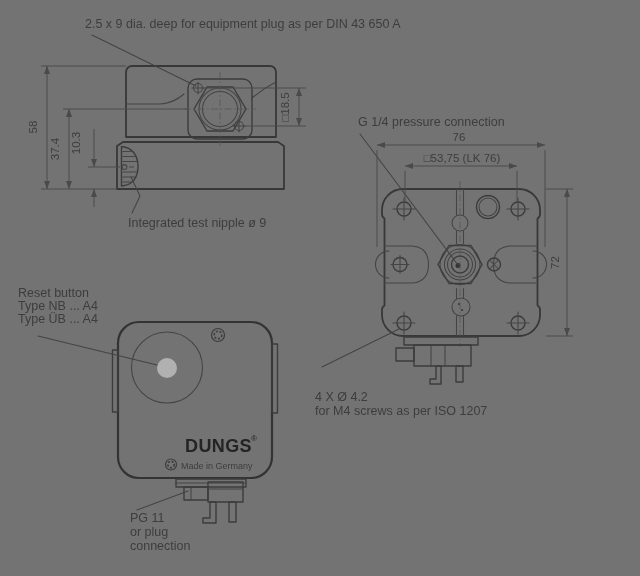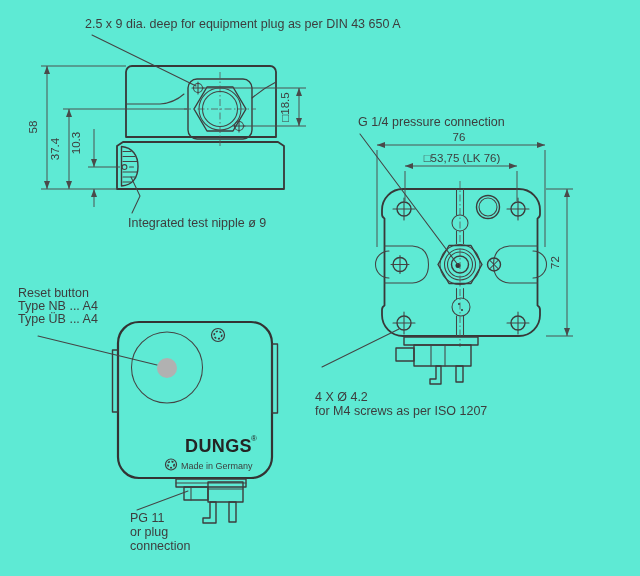--- a/index.html
+++ b/index.html
@@ -1,16 +1,16 @@
 <!DOCTYPE html>
 <html><head>
 <meta charset="utf-8">
 <style>
   html,body{margin:0;padding:0;background:#ffffff;}
-  .stage{position:relative;width:640px;height:576px;background:#5eead4;overflow:hidden;
+  .stage{position:relative;width:640px;height:576px;background:#737373;overflow:hidden;
          font-family:"Liberation Sans",sans-serif;}
   svg{display:block;}
   .ol   {stroke:#383838;stroke-width:1.8;fill:none;stroke-linejoin:round;stroke-linecap:round;}
   .ol2  {stroke:#333333;stroke-width:2.2;fill:none;stroke-linejoin:round;}
   .med  {stroke:#3c3c3c;stroke-width:1.4;fill:none;stroke-linejoin:round;}
   .thin {stroke:#444444;stroke-width:1.05;fill:none;stroke-linecap:round;}
   .dim  {stroke:#4a4a4a;stroke-width:0.95;fill:none;}
   .cl   {stroke:#555555;stroke-width:0.8;fill:none;stroke-dasharray:7 2.5 1.5 2.5;}
   .gear {stroke:#3c3c3c;stroke-width:1.2;fill:none;}
   .gearteeth{stroke:#3c3c3c;stroke-width:1.6;fill:none;stroke-dasharray:2.1 1.7;}

